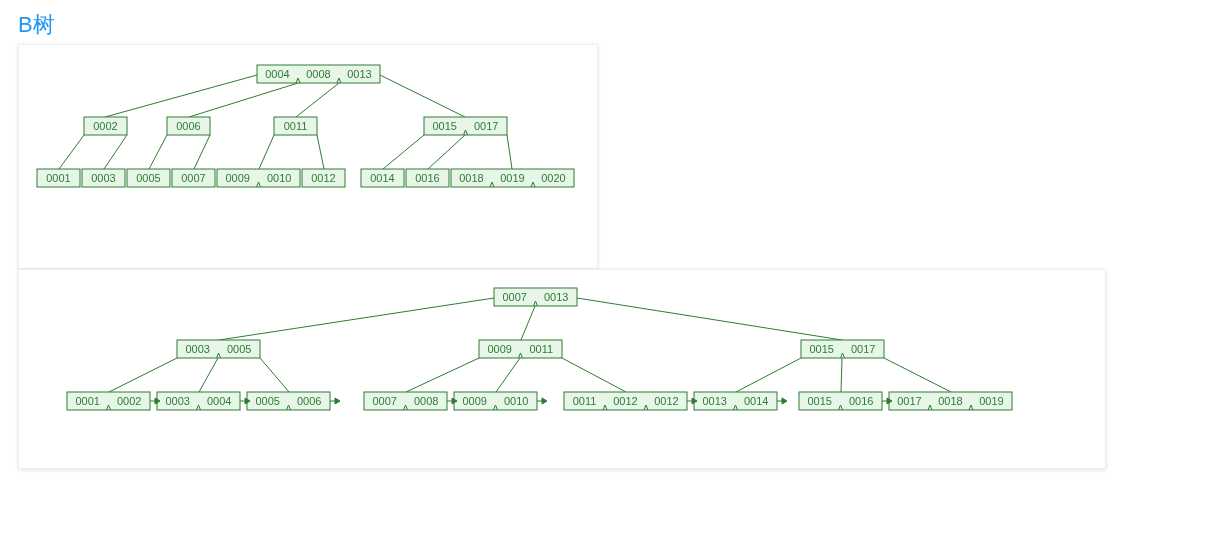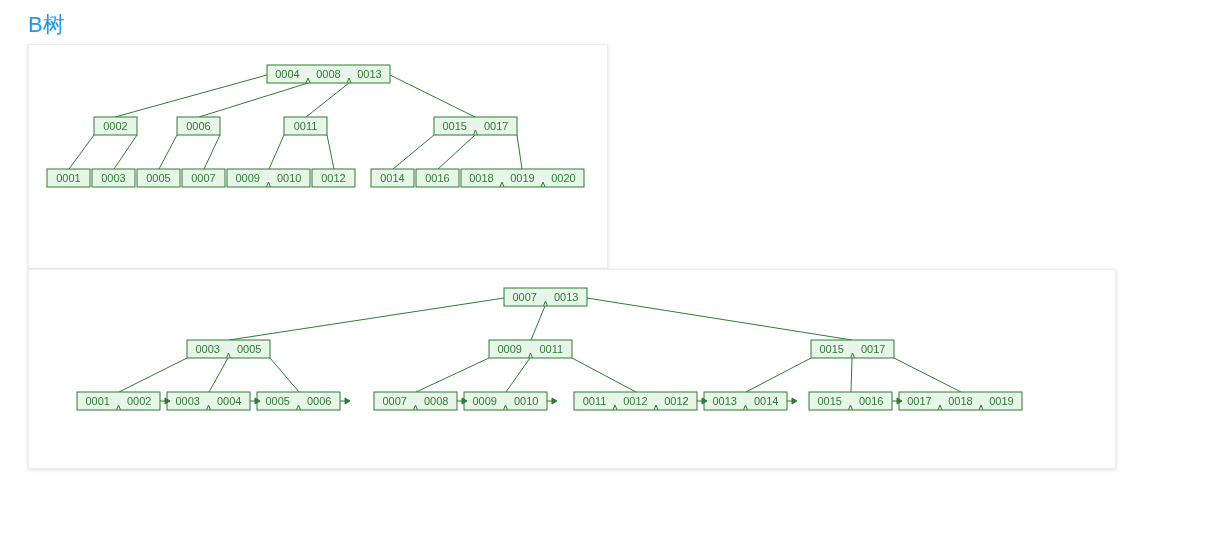--- a/index.html
+++ b/index.html
@@ -1,16 +1,16 @@
 <!DOCTYPE html>
 <html><head>
 <meta charset="utf-8">
 <style>
   html,body{margin:0;padding:0;font-family:Arial,"Microsoft YaHei",sans-serif;background:#fff;}
-  .page{width:998px;padding:4px 28px;box-sizing:border-box;}
+  .page{width:998px;padding:4px 18px;box-sizing:border-box;}
   h2{color:#2196f3;font-weight:400;font-size:22px;margin:6px 0 4px 0;}
   .card{background:#fff;border:1px solid #eee;box-shadow:0 1px 4px rgba(0,0,0,0.12);padding:10px;box-sizing:border-box;text-decoration:underline;}
   .card.btree{width:580px;height:225px;}
   .card.bplus{width:1088px;height:200px;}
   svg{display:block;}
   .nline{stroke:#2e7d32;stroke-width:1;fill:none;}
   .arrow{stroke:#2e7d32;stroke-width:1;fill:#2e7d32;}
   .nbox{fill:#e8f5e9;stroke:#2e7d32;stroke-width:1;}
   .ntxt{fill:#2e7d32;font-size:11px;font-family:Arial,sans-serif;}
   .sep{stroke:#2e7d32;stroke-width:1;}

